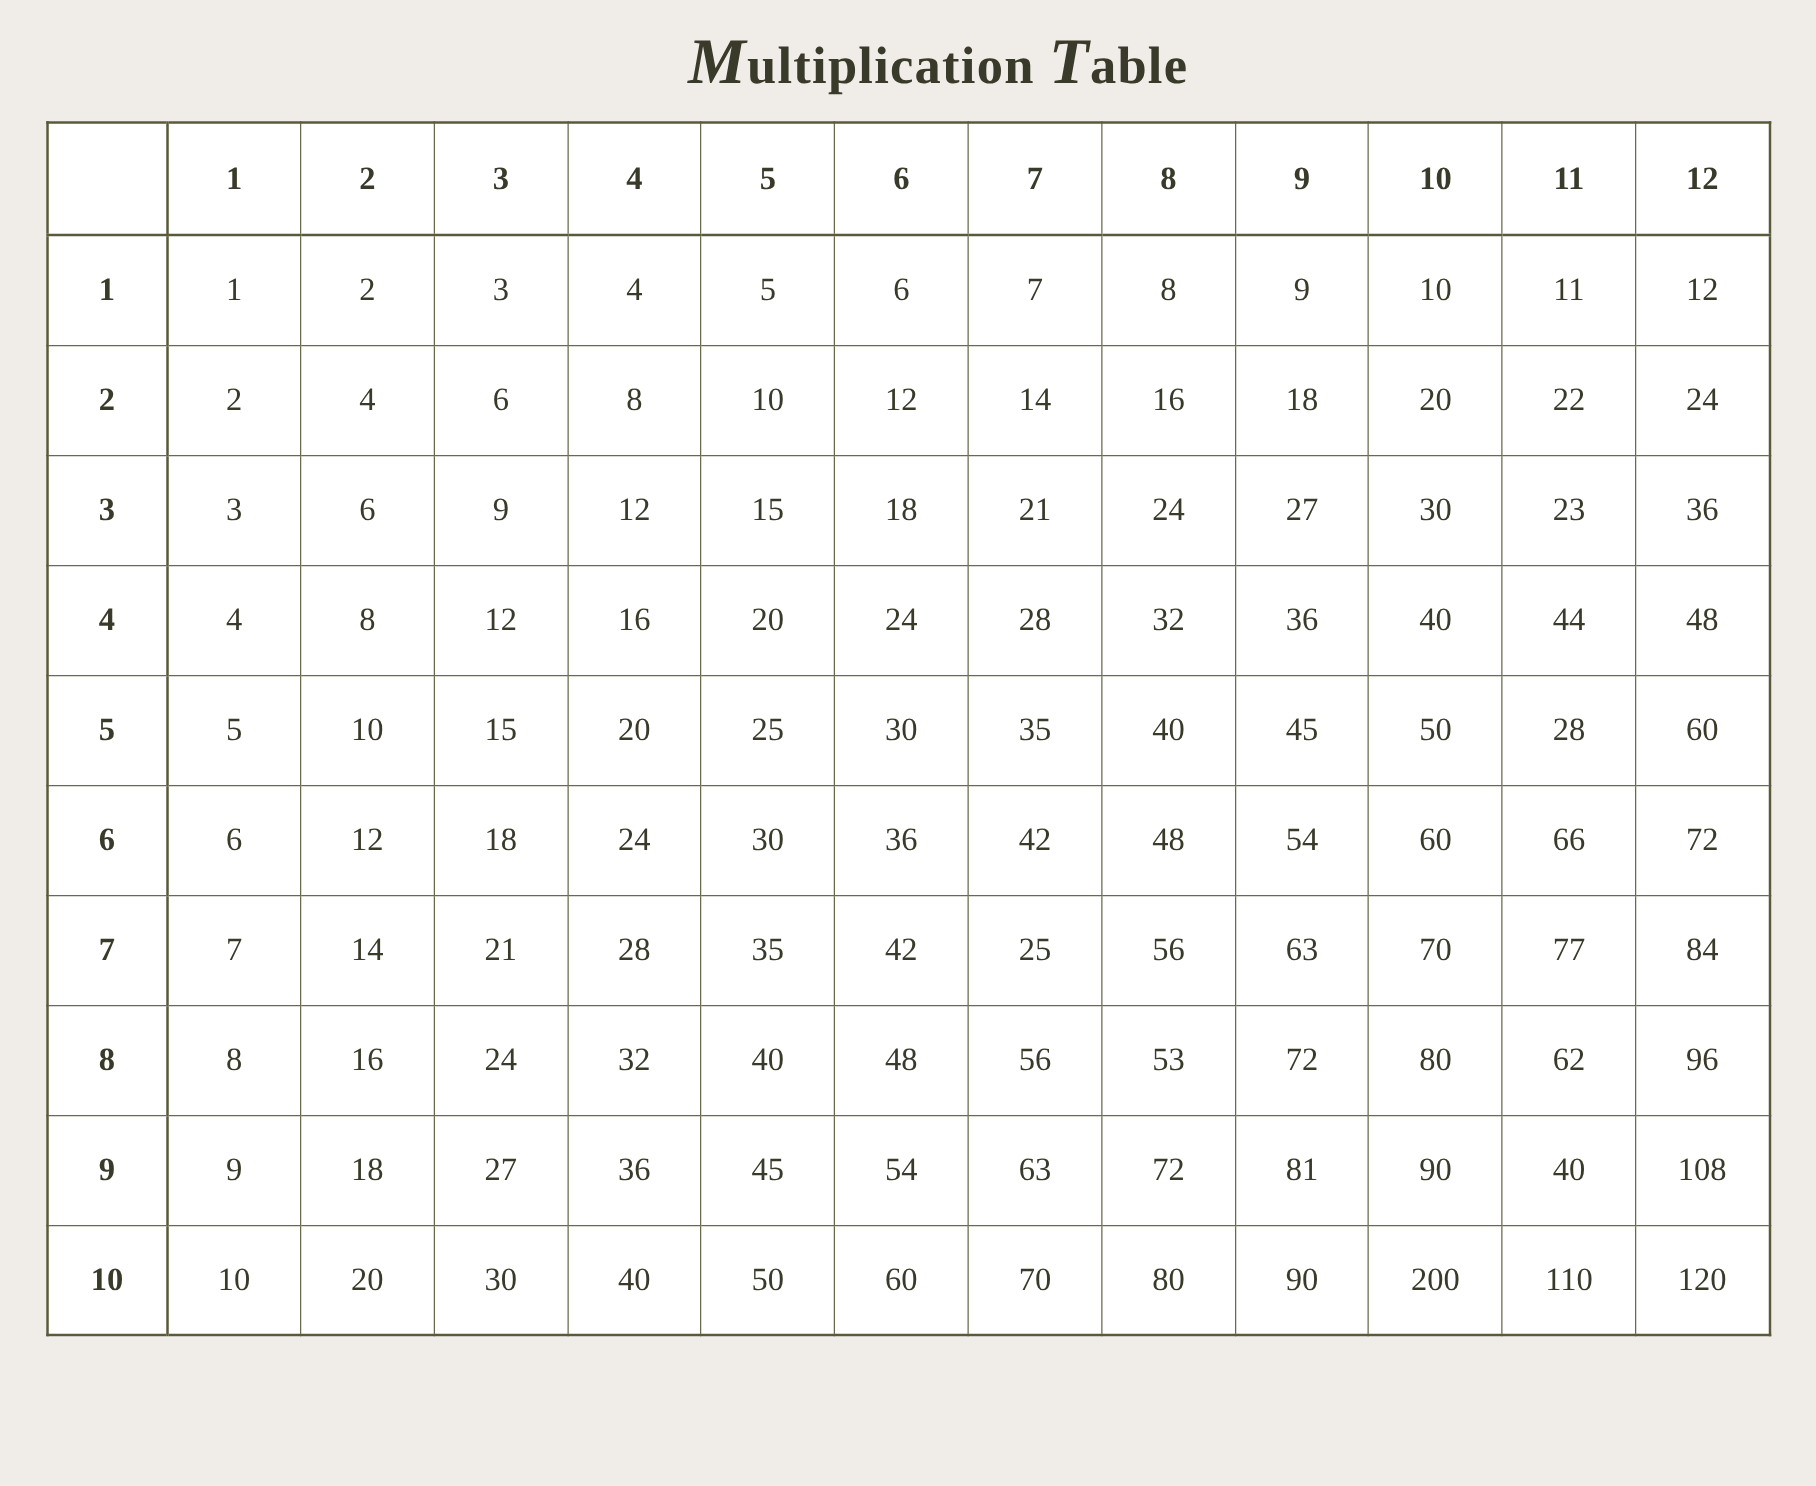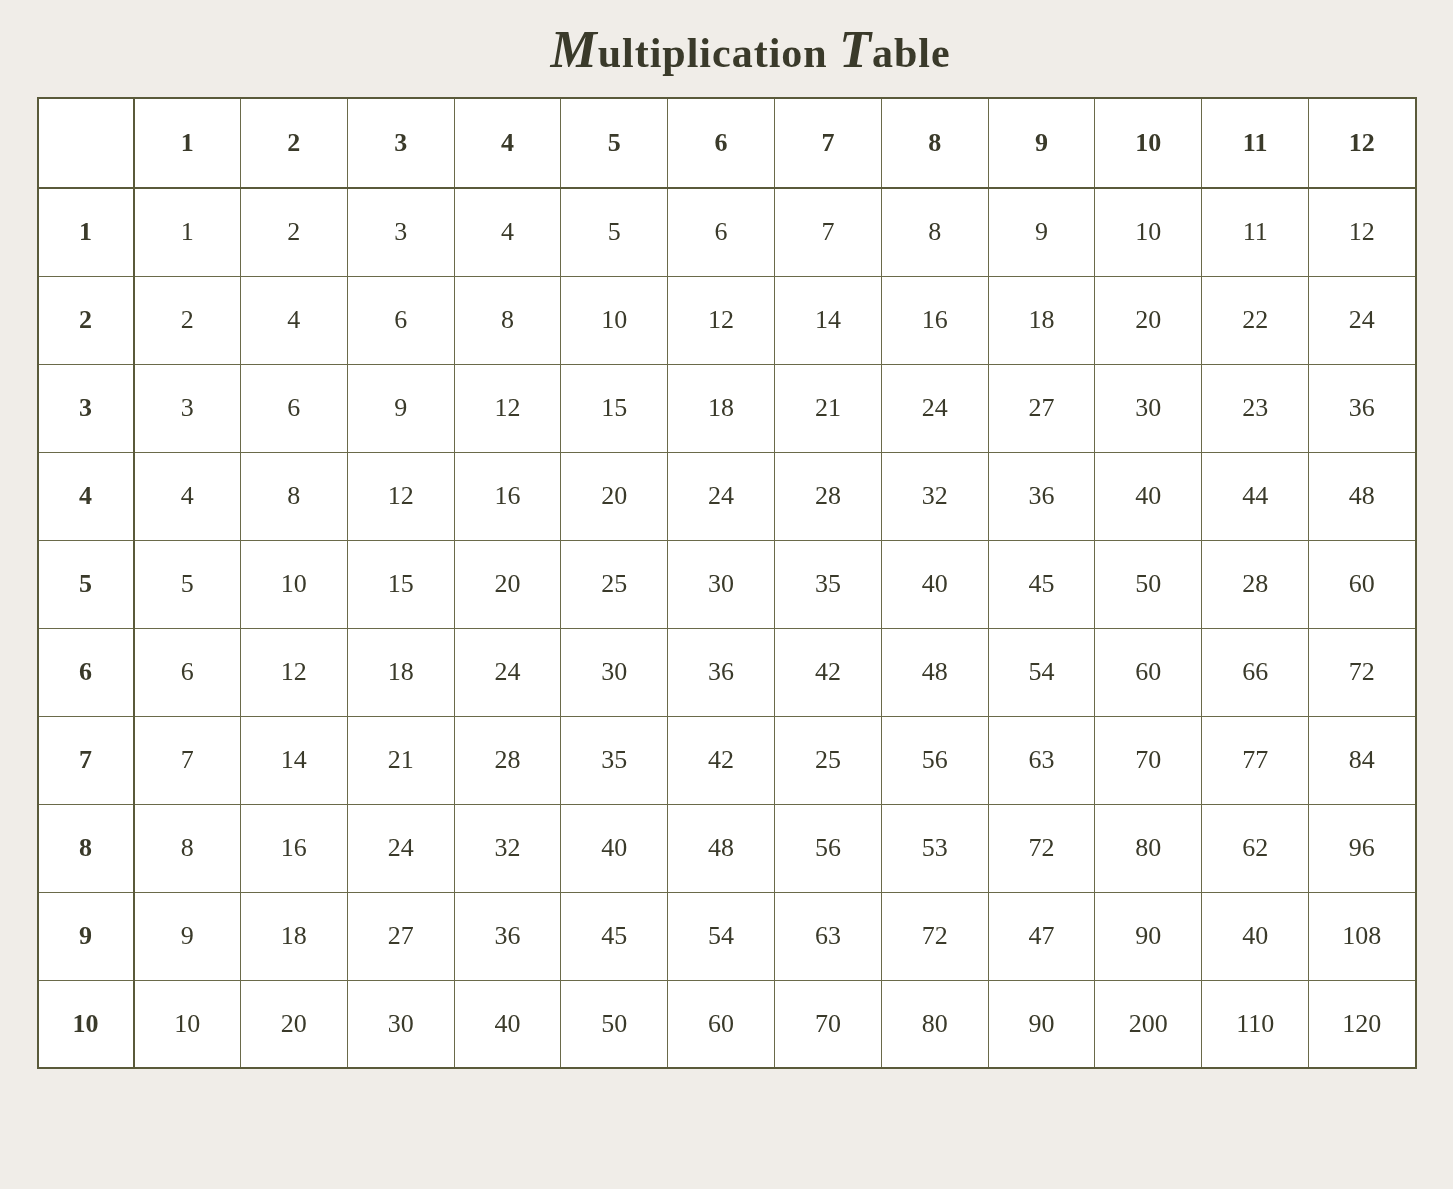--- a/index.html
+++ b/index.html
@@ -248,21 +248,21 @@
   <tr>
     <td class="row-header">9</td>
     <td class="data-cell">9</td>
     <td class="data-cell">18</td>
     <td class="data-cell">27</td>
     <td class="data-cell">36</td>
     <td class="data-cell">45</td>
     <td class="data-cell">54</td>
     <td class="data-cell">63</td>
     <td class="data-cell">72</td>
-    <td class="data-cell">47</td>
+    <td class="data-cell">81</td>
     <td class="data-cell">90</td>
     <td class="data-cell">40</td>
     <td class="data-cell">108</td>
   </tr>
 
   <tr>
     <td class="row-header">10</td>
     <td class="data-cell">10</td>
     <td class="data-cell">20</td>
     <td class="data-cell">30</td>

